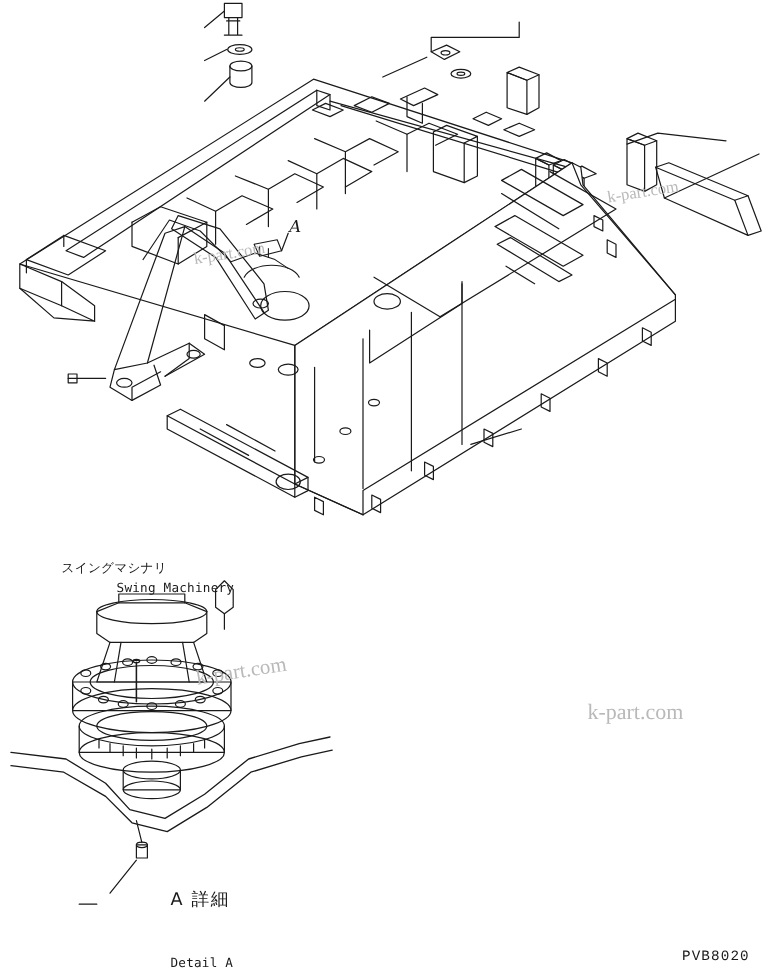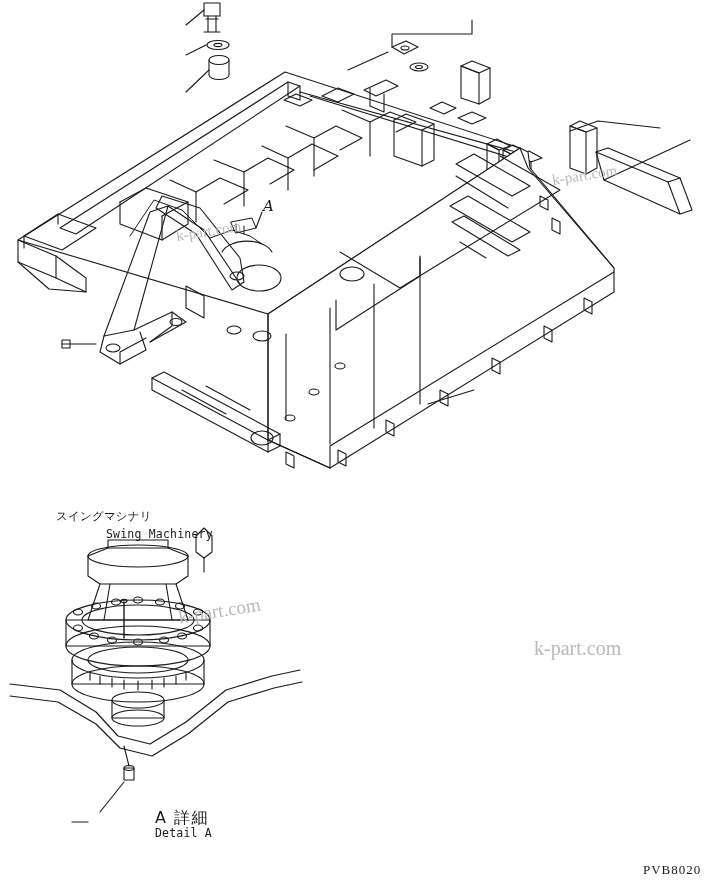--- a/index.html
+++ b/index.html
@@ -30,33 +30,33 @@
   }
   .label-jp {
     font-family: "DejaVu Sans", sans-serif;
     font-size: 11.5px;
   }
   .label-en {
     font-family: "DejaVu Sans Mono", monospace;
     font-size: 11.5px;
   }
   .label-code {
-    font-family: Liberation Serif, serif;
+    font-family: Liberation Mono, monospace;
     font-size: 13px;
     letter-spacing: 1px;
-    margin-left: 23px;
   }
   .label-detail-jp {
     font-family: "DejaVu Sans", sans-serif;
     font-size: 16px;
     letter-spacing: 1.5px;
   }
   .label-detail-en {
     font-family: "DejaVu Sans Mono", monospace;
     font-size: 11.5px;
+    margin-top: 42px;
   }
   .label-a {
     font-family: "DejaVu Serif", serif;
     font-size: 15px;
     font-style: italic;
   }
   .wm {
     position: absolute;
     color: #b9b9b9;
     font-family: "Liberation Serif", serif;

